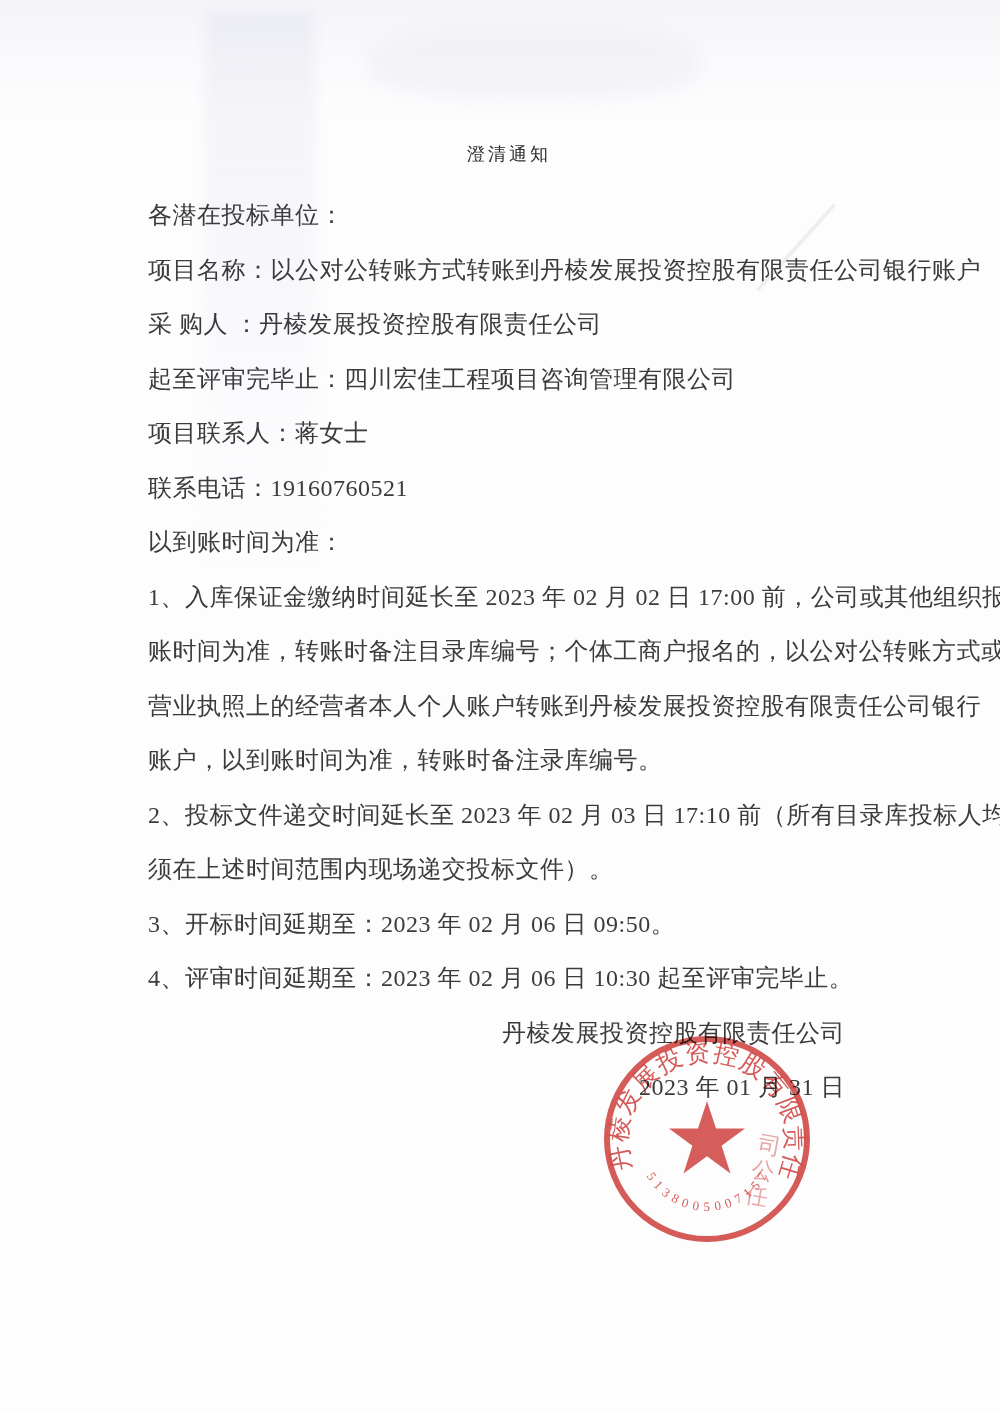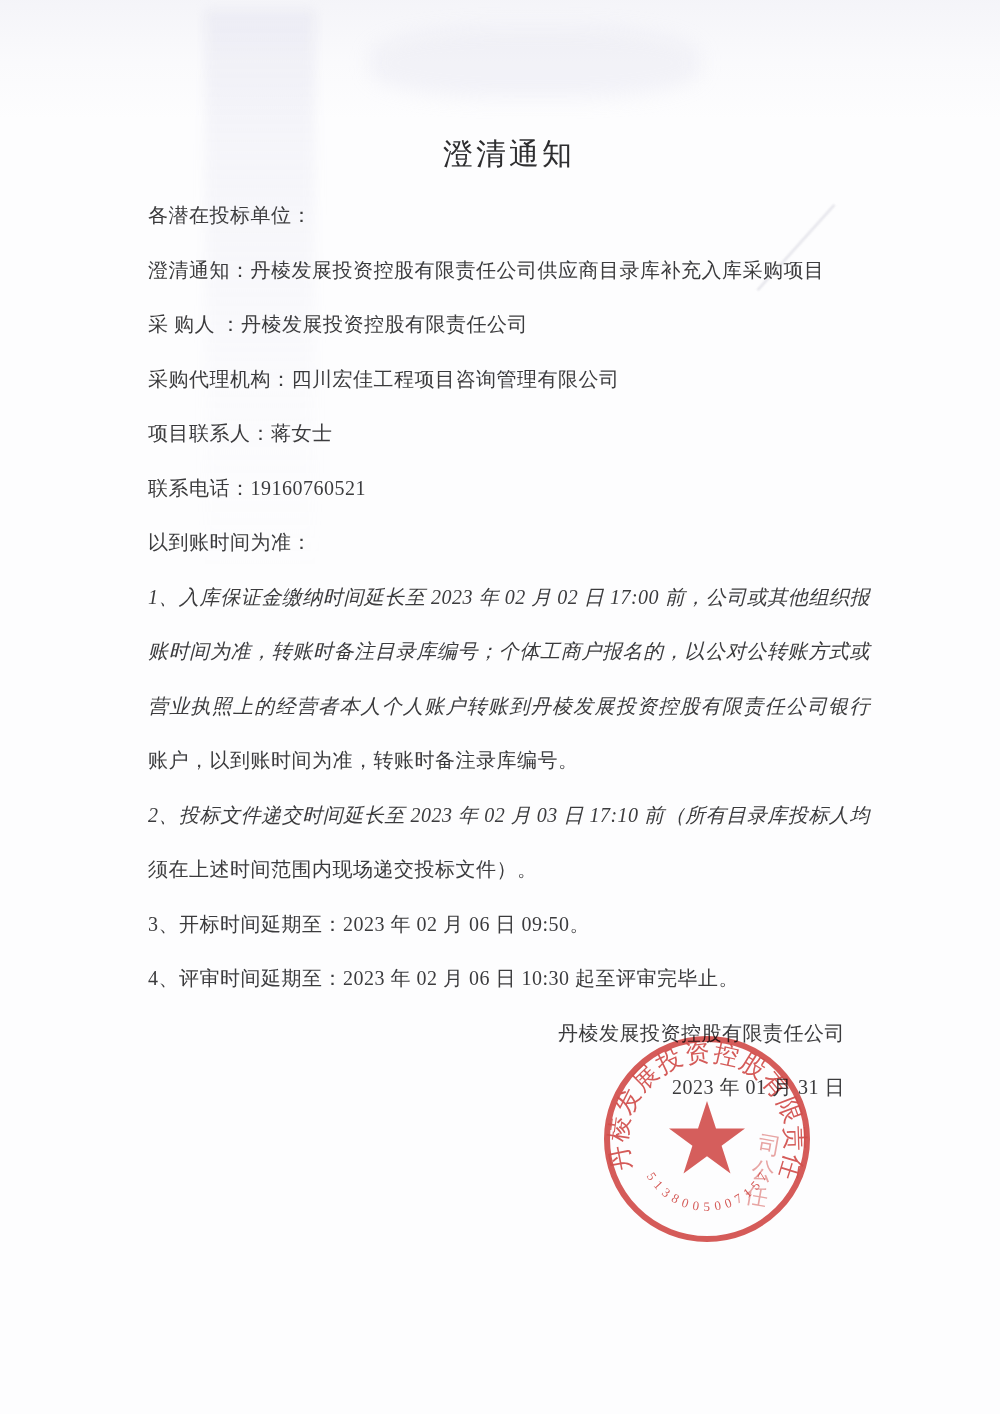--- a/index.html
+++ b/index.html
@@ -29,32 +29,32 @@
     filter:blur(10px);border-radius:40%;
   }
   .artifact-scratch{
     left:795px;top:190px;width:2px;height:115px;
     background:rgba(170,170,185,0.35);
     transform:rotate(42deg);filter:blur(1px);
   }
   .title{
     position:absolute;top:126px;left:148px;width:722px;
     height:56px;line-height:56px;
-    text-align:center;font-size:30px;letter-spacing:3px;color:#2e2e30;
+    text-align:center;font-size:18px;letter-spacing:3px;color:#2e2e30;
   }
   .lines{
     position:absolute;top:188px;left:148px;width:722px;
   }
   .line{
     height:54.5px;line-height:54.5px;
-    font-size:20px;white-space:nowrap;
+    font-size:24px;white-space:nowrap;
     letter-spacing:0.5px;
   }
   .line.fill{
-    text-align:justify;text-align-last:justify;font-style:italic;
+    text-align:justify;text-align-last:justify;
   }
   .line.right{
     text-align:right;padding-right:25px;
   }
   .stamp{
     position:absolute;left:597px;top:1029px;width:220px;height:220px;
     mix-blend-mode:multiply;opacity:0.88;
     pointer-events:none;
   }
   .stamp svg{filter:blur(0.4px);}
@@ -65,23 +65,23 @@
 <div class="page">
 
   <div class="artifact artifact-band"></div>
   <div class="artifact artifact-smudge"></div>
   <div class="artifact artifact-scratch"></div>
 
   <div class="title">澄清通知</div>
 
   <div class="lines">
     <div class="line">各潜在投标单位：</div>
-    <div class="line">澄清通知：丹棱发展投资控股有限责任公司供应商目录库补充入库采购项目</div>
+    <div class="line">项目名称：以公对公转账方式转账到丹棱发展投资控股有限责任公司银行账户</div>
     <div class="line">采 购人 ：丹棱发展投资控股有限责任公司</div>
-    <div class="line">采购代理机构：四川宏佳工程项目咨询管理有限公司</div>
+    <div class="line">起至评审完毕止：四川宏佳工程项目咨询管理有限公司</div>
     <div class="line">项目联系人：蒋女士</div>
     <div class="line">联系电话：19160760521</div>
     <div class="line">以到账时间为准：</div>
     <div class="line fill">1、入库保证金缴纳时间延长至 2023 年 02 月 02 日 17:00 前，公司或其他组织报</div>
     <div class="line fill">账时间为准，转账时备注目录库编号；个体工商户报名的，以公对公转账方式或</div>
     <div class="line fill">营业执照上的经营者本人个人账户转账到丹棱发展投资控股有限责任公司银行</div>
     <div class="line">账户，以到账时间为准，转账时备注录库编号。</div>
     <div class="line fill">2、投标文件递交时间延长至 2023 年 02 月 03 日 17:10 前（所有目录库投标人均</div>
     <div class="line">须在上述时间范围内现场递交投标文件）。</div>
     <div class="line">3、开标时间延期至：2023 年 02 月 06 日 09:50。</div>

